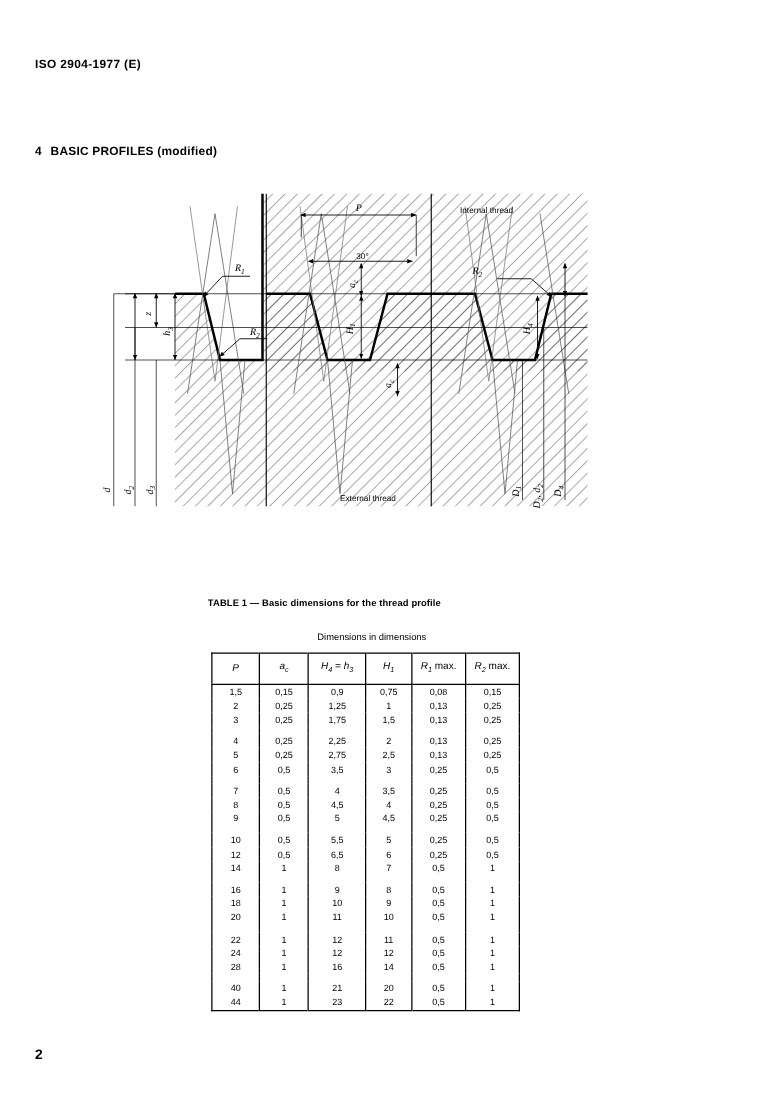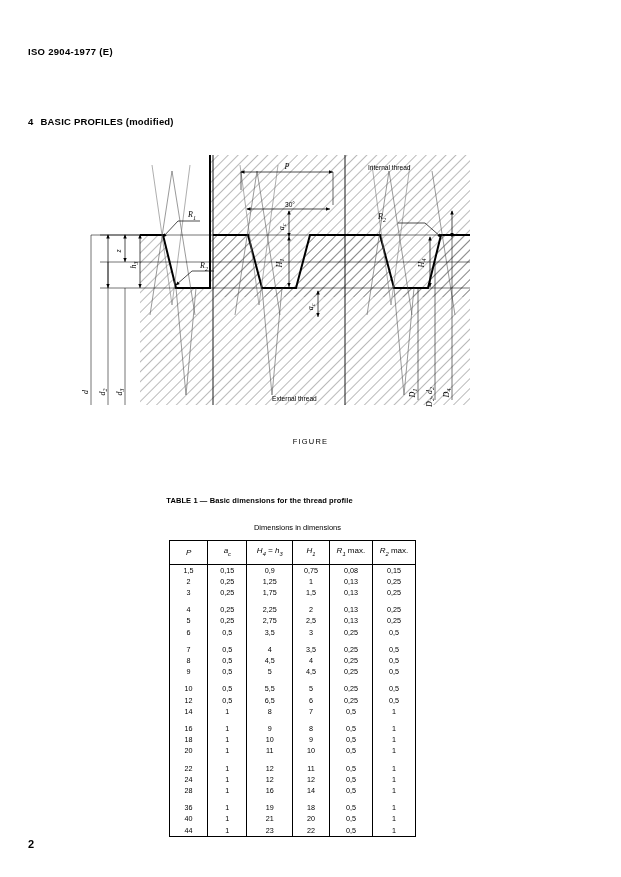--- a/index.html
+++ b/index.html
@@ -58,21 +58,21 @@
     width: 621px;
     text-align: center;
     font-size: 7.5px;
     letter-spacing: 1.2px;
   }
 
   
   #table-block {
     position: absolute;
     left: 0;
-    top: 496px;
+    top: 478px;
     width: 519px;
   }
   #table-caption {
     text-align: center;
     font-size: 7.5px;
     font-weight: bold;
     letter-spacing: 0.1px;
   }
   #units-note {
     position: absolute;
@@ -313,21 +313,20 @@
         <tspan>D</tspan><tspan dy="2.2" font-size="6">2</tspan><tspan dy="-2.2">, d</tspan><tspan dy="2.2" font-size="6">2</tspan>
       </text>
       <text class="lbl-italic" x="449" y="248" transform="rotate(-90 449 248)" text-anchor="middle">
         <tspan>D</tspan><tspan dy="2.2" font-size="6">4</tspan>
       </text>
 
       <text class="lbl-plain" x="368" y="25">Internal thread</text>
       <text class="lbl-plain" x="272" y="256">External thread</text>
     </svg>
 
-    <div id="figure-caption">FIGURE</div>
   </div>
 
   <div id="table-block">
     <div id="table-caption">TABLE 1 — Basic dimensions for the thread profile</div>
     <div id="units-note">Dimensions in dimensions</div>
 
     <div id="dim-table-wrap">
       <table class="dim">
         <colgroup>
           <col class="col-p">
@@ -534,28 +533,20 @@
             </tr>
             <tr class="gap">
               <td>&nbsp;</td>
               <td>&nbsp;</td>
               <td>&nbsp;</td>
               <td>&nbsp;</td>
               <td>&nbsp;</td>
               <td>&nbsp;</td>
             </tr>
             <tr>
-              <td>36</td>
-              <td>1</td>
-              <td>19</td>
-              <td>18</td>
-              <td>0,5</td>
-              <td>1</td>
-            </tr>
-            <tr>
               <td>40</td>
               <td>1</td>
               <td>21</td>
               <td>20</td>
               <td>0,5</td>
               <td>1</td>
             </tr>
             <tr>
               <td>44</td>
               <td>1</td>

